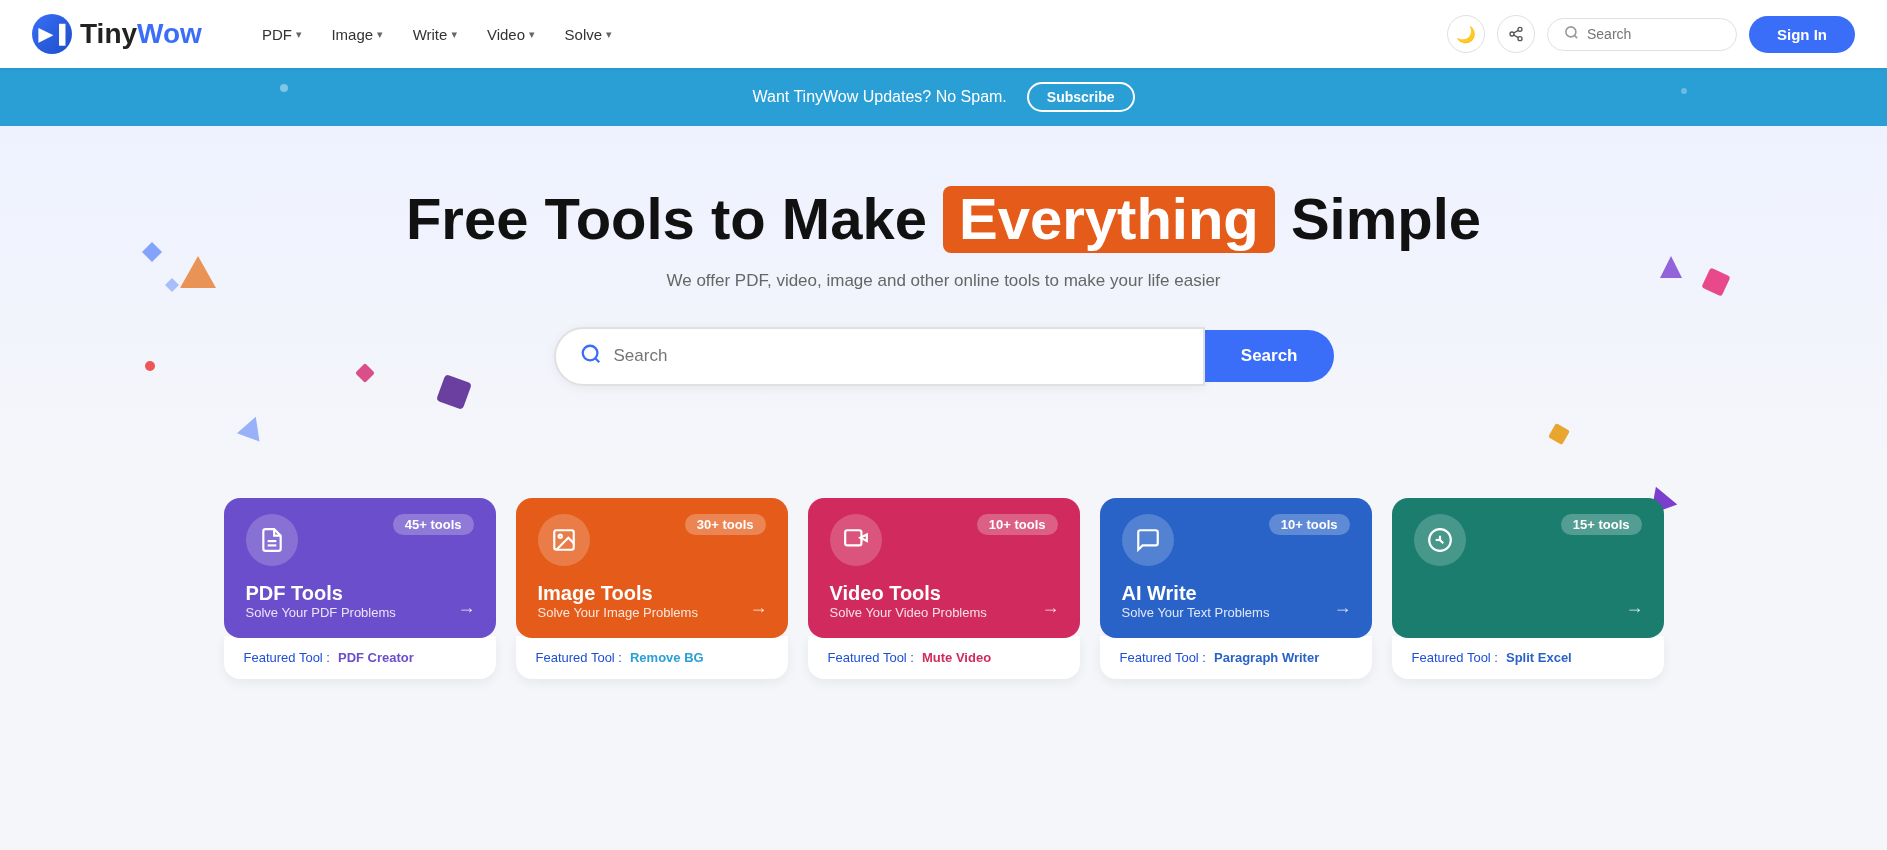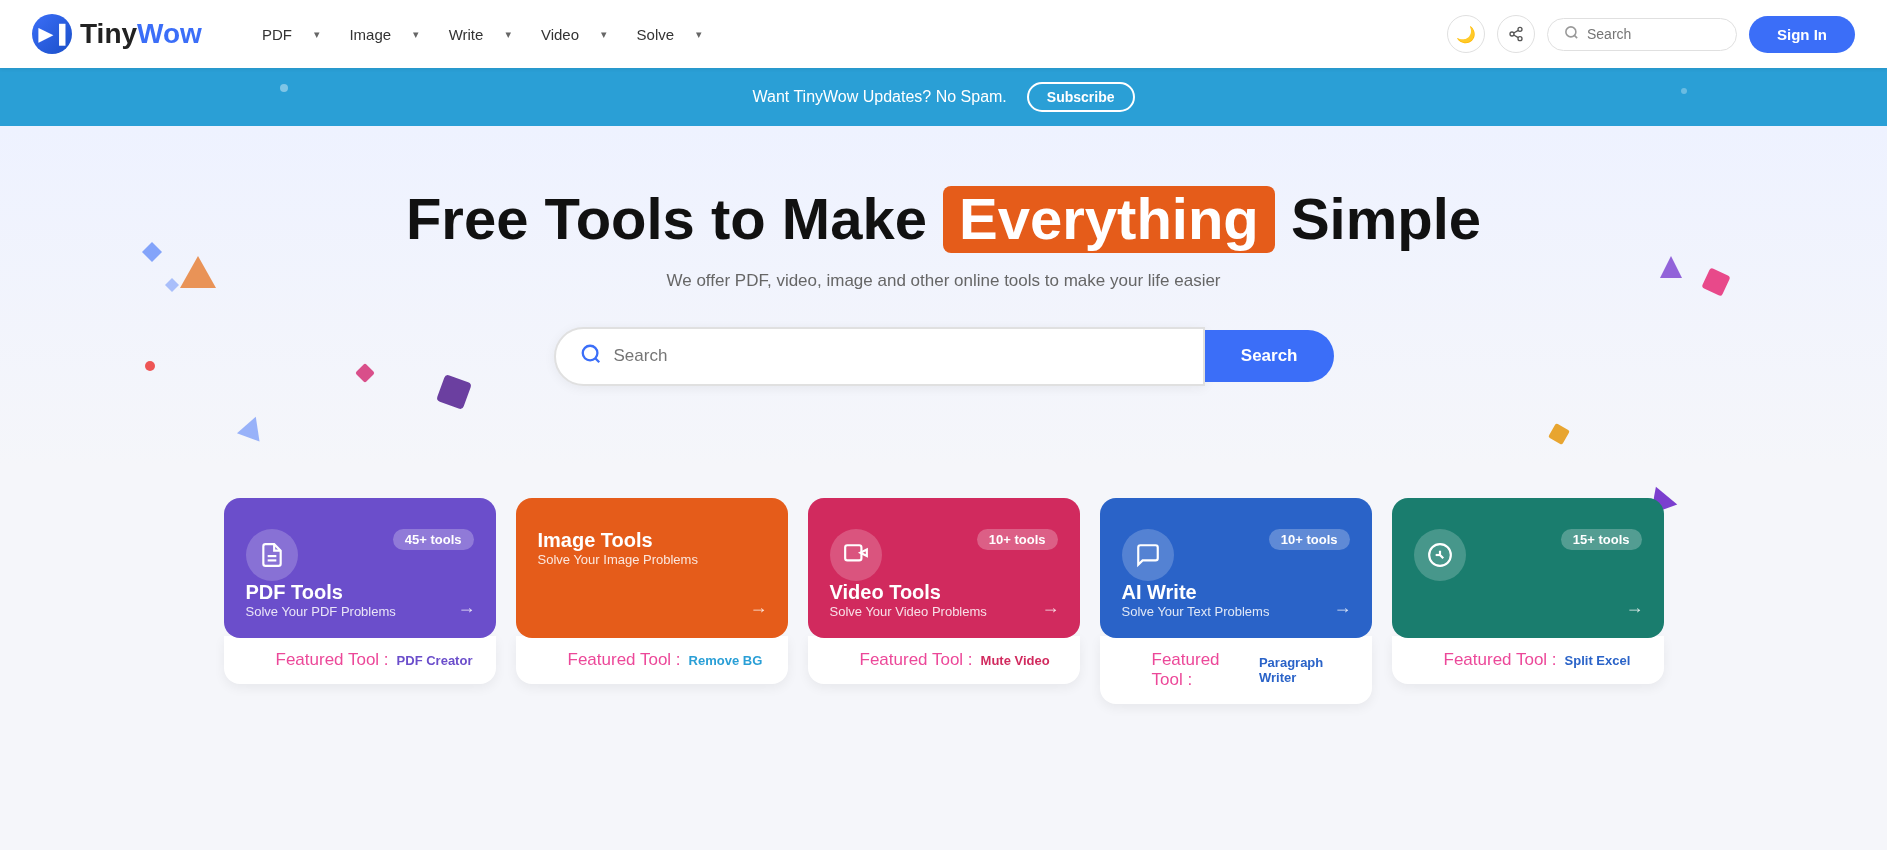--- a/index.html
+++ b/index.html
@@ -21,21 +21,21 @@
       width: 40px; height: 40px; border-radius: 50%;
       background: linear-gradient(135deg, #3b6ef8, #1a4fc8);
       display: flex; align-items: center; justify-content: center;
       color: #fff; font-size: 18px; font-weight: bold;
     }
     .logo-text { font-size: 28px; font-weight: 700; }
     .logo-tiny { color: #222; }
     .logo-wow { color: #3b6ef8; }
     .nav-links { display: flex; align-items: center; gap: 6px; flex: 1; }
     .nav-item {
-      display: flex; align-items: center; gap: 22px;
+      display: flex; align-items: center; gap: 4px;
       padding: 6px 12px; font-size: 15px; color: #333;
       cursor: pointer; border-radius: 6px; font-weight: 500;
     }
     .nav-chevron { font-size: 11px; color: #666; }
     .nav-right { display: flex; align-items: center; gap: 12px; }
     .nav-icon-btn {
       width: 38px; height: 38px; border-radius: 50%;
       border: 1px solid #e0e0e0; background: #fff;
       display: flex; align-items: center; justify-content: center;
       cursor: pointer; color: #555; font-size: 16px;
@@ -134,23 +134,23 @@
       background: #f5f6fa;
     }
     .cards-grid {
       display: flex; gap: 20px; max-width: 1440px; margin: 0 auto;
     }
     .card {
       flex: 1; border-radius: 16px; overflow: visible;
       display: flex; flex-direction: column;
     }
     .card-top {
-      border-radius: 16px; padding: 31px 22px 18px;
+      border-radius: 16px; padding: 16px 22px 18px;
       position: relative; min-height: 140px;
-      display: flex; flex-direction: column; 
+      display: flex; flex-direction: column; justify-content: space-between;
     }
     .card-pdf .card-top { background: #6b4ecb; }
     .card-image .card-top { background: #e55c1a; }
     .card-video .card-top { background: #d12a5e; }
     .card-ai .card-top { background: #2a63c8; }
     .card-file .card-top { background: #1a7d6e; }
 
     .card-header { display: flex; align-items: flex-start; justify-content: space-between; }
     .card-icon-wrap {
       width: 52px; height: 52px; border-radius: 50%;
@@ -169,21 +169,21 @@
       position: absolute; right: 20px; bottom: 20px;
       font-size: 18px; color: rgba(255,255,255,0.8);
     }
 
     .card-bottom {
       background: #fff; border-radius: 0 0 16px 16px;
       padding: 14px 20px; display: flex; align-items: center; gap: 8px;
       box-shadow: 0 4px 12px rgba(0,0,0,0.06);
       margin-top: -2px;
     }
-    .featured-label { color: #ec4899; font-size: 17px; margin-left: 32px; }
+    .featured-label { color: #1d4ed8; font-size: 13px; }
     .featured-link { font-size: 13px; font-weight: 700; }
     .card-pdf .featured-link { color: #6b4ecb; }
     .card-image .featured-link { color: #2a9fd6; }
     .card-video .featured-link { color: #d12a5e; }
     .card-ai .featured-link { color: #2a63c8; }
     .card-file .featured-link { color: #2a63c8; }
 
     
     .card-file-deco {
       position: absolute; top: -12px; right: -10px;
@@ -327,20 +327,30 @@
         <span class="card-arrow">→</span>
       </div>
       <div class="card-bottom">
         <span class="featured-label">Featured Tool :</span>
         <span class="featured-link" style="color:#6b4ecb;">PDF Creator</span>
       </div>
     </div>
 
     <div class="card card-image">
       <div class="card-top">
+        <div class="card-header">
+          <div class="card-icon-wrap">
+            <svg width="26" height="26" viewBox="0 0 24 24" fill="none" stroke="#fff" stroke-width="2">
+                <rect x="3" y="3" width="18" height="18" rx="2"></rect>
+                <circle cx="8.5" cy="8.5" r="1.5"></circle>
+                <polyline points="21 15 16 10 5 21"></polyline>
+              </svg>
+          </div>
+          <span class="card-badge">30+ tools</span>
+        </div>
         <div class="card-info">
           <div class="card-title">Image Tools</div>
           <div class="card-sub">Solve Your Image Problems</div>
         </div>
         <span class="card-arrow">→</span>
       </div>
       <div class="card-bottom">
         <span class="featured-label">Featured Tool :</span>
         <span class="featured-link" style="color:#2a9fd6;">Remove BG</span>
       </div>

